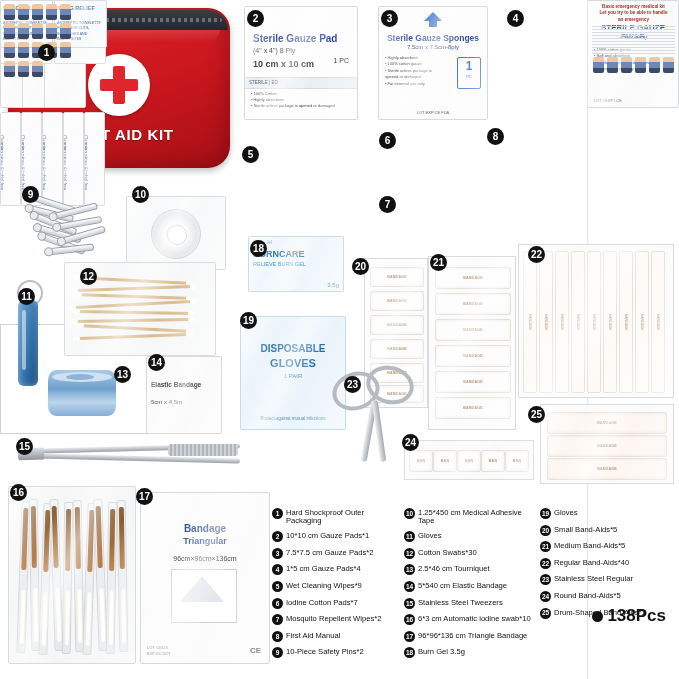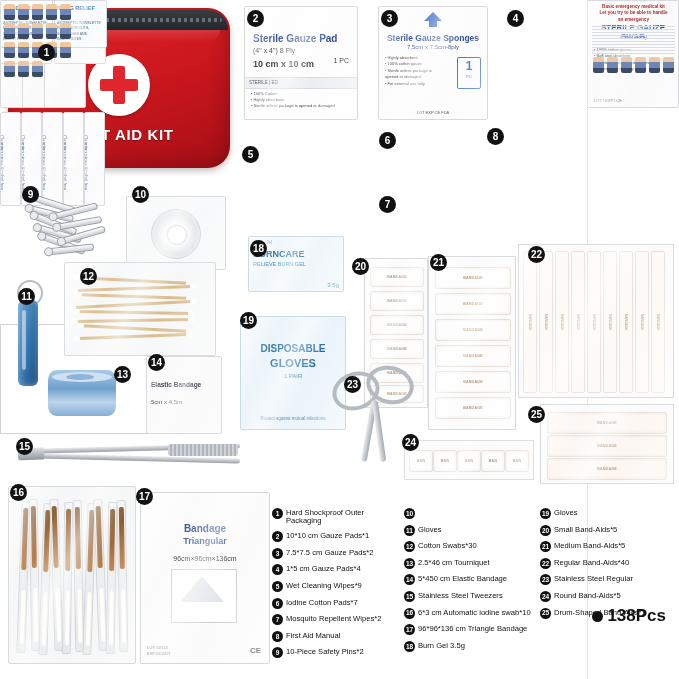--- a/index.html
+++ b/index.html
@@ -619,36 +619,37 @@
         </div>
       <div class="row">
           <div class="bullet">9</div>
           <div class="txt">10-Piece Safety Pins*2</div>
         </div>
     </div>
 
     <div class="col c2">
       <div class="row">
           <div class="bullet">10</div>
+          <div class="txt">1.25*450 cm Medical Adhesive Tape</div>
         </div>
       <div class="row">
           <div class="bullet">11</div>
           <div class="txt">Gloves</div>
         </div>
       <div class="row">
           <div class="bullet">12</div>
           <div class="txt">Cotton Swabs*30</div>
         </div>
       <div class="row">
           <div class="bullet">13</div>
           <div class="txt">2.5*46 cm Tourniquet</div>
         </div>
       <div class="row">
           <div class="bullet">14</div>
-          <div class="txt">5*450 cm Elastic Bandage</div>
+          <div class="txt">5*540 cm Elastic Bandage</div>
         </div>
       <div class="row">
           <div class="bullet">15</div>
           <div class="txt">Stainless Steel Tweezers</div>
         </div>
       <div class="row">
           <div class="bullet">16</div>
           <div class="txt">6*3 cm Automatic iodine swab*10</div>
         </div>
       <div class="row">

